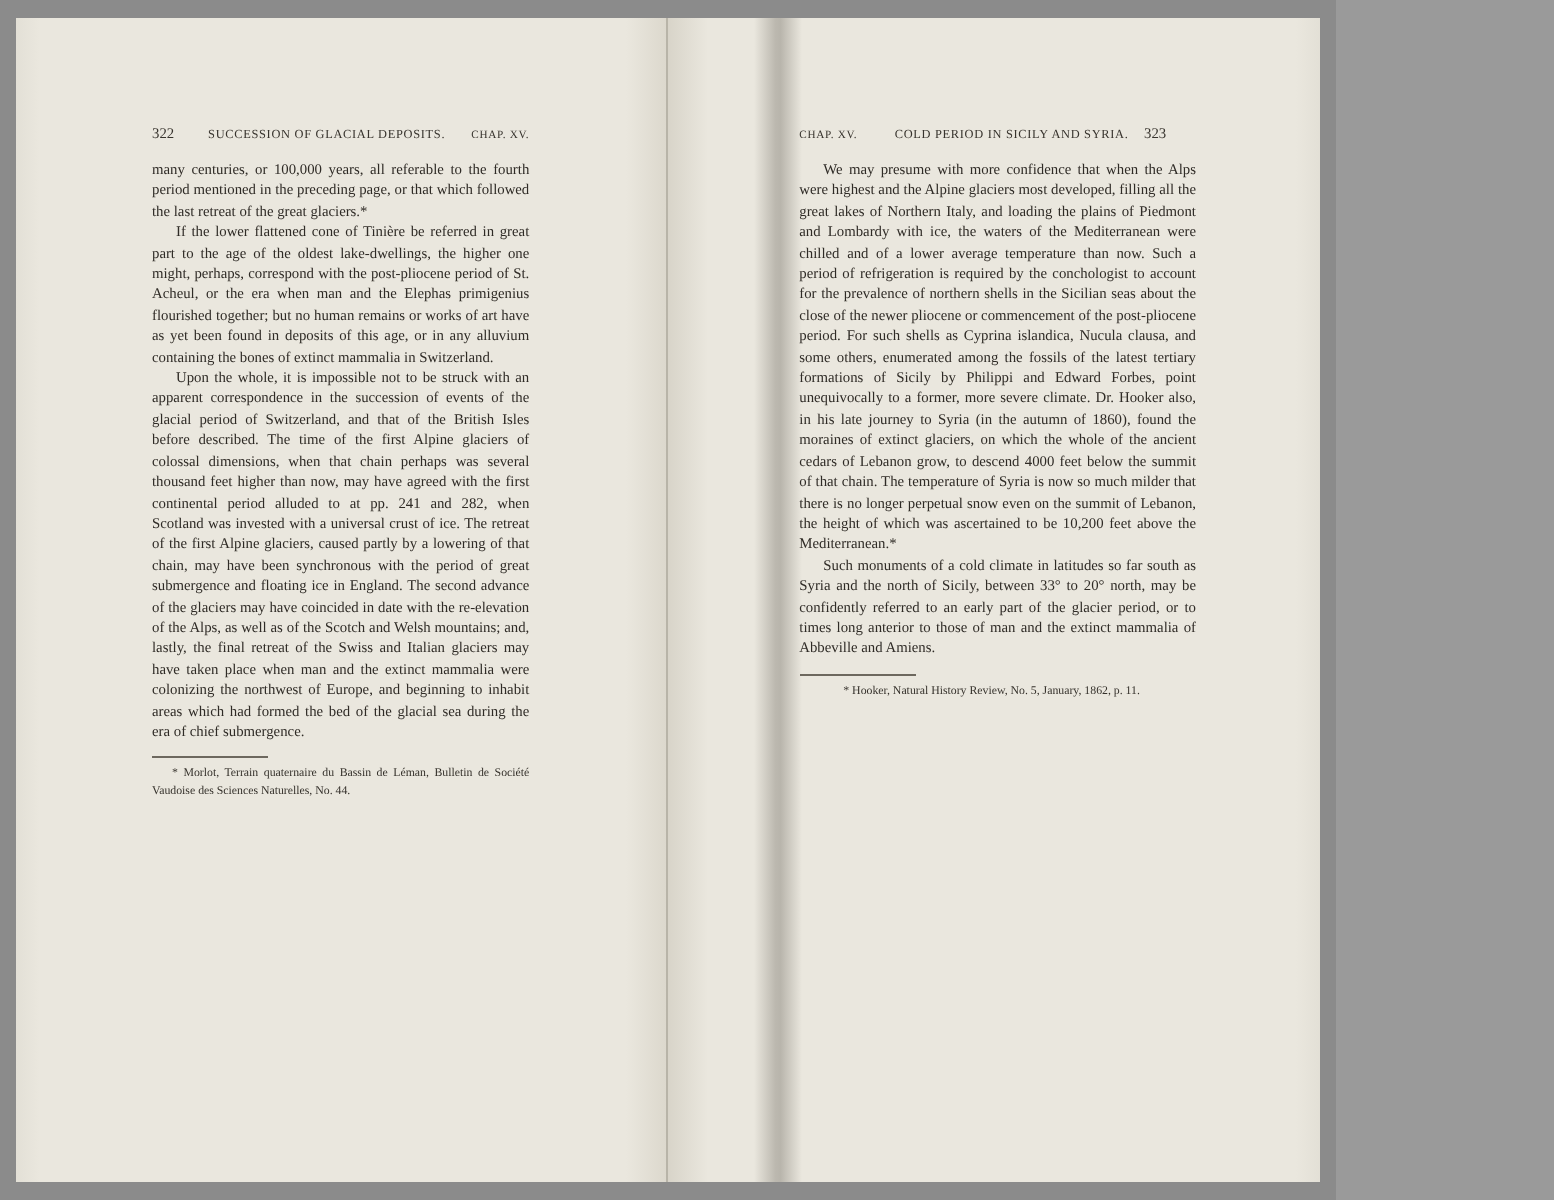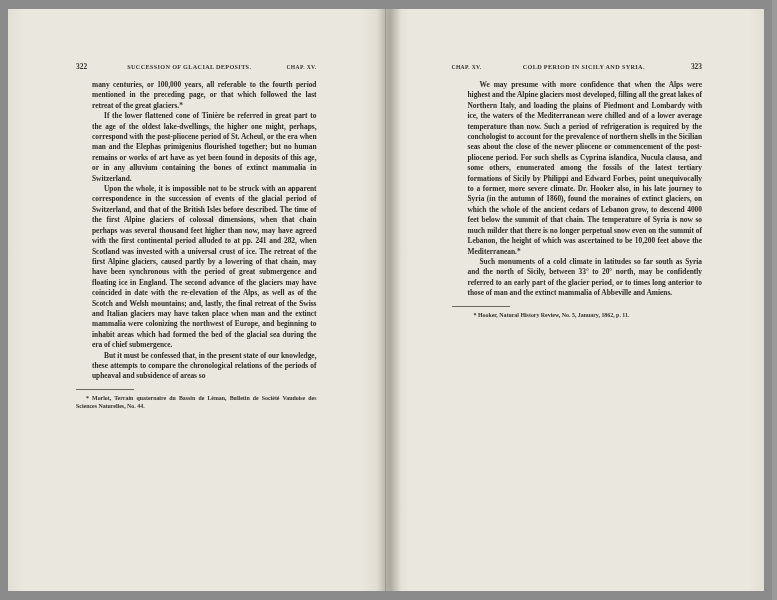--- a/index.html
+++ b/index.html
@@ -5,26 +5,25 @@
   html, body {
     margin: 0;
     padding: 0;
     background: #9a9a9a;
     width: 777px;
     height: 600px;
     overflow: hidden;
   }
   .spread {
     position: relative;
-    width: 772px;
+    width: 668px;
     height: 600px;
     background: #8f8f8f;
     display: flex;
     flex-direction: row;
-    font-weight: bold;
   }
   .page {
     position: relative;
     width: 388px;
     height: 600px;
     background: #e9e6dd;
     box-sizing: border-box;
     overflow: hidden;
   }
   .page.left {
@@ -85,24 +84,24 @@
     text-transform: uppercase;
   }
   .runhead .chap {
     text-transform: uppercase;
     font-size: 5.6px;
     min-width: 40px;
   }
   .runhead.left-head .folio { text-align: left; }
   .runhead.left-head .chap { text-align: right; }
   .runhead.right-head .chap { text-align: left; }
-  .runhead.right-head .folio { text-align: right; }
+  .runhead.right-head .folio { }
 
   p.para {
-    margin: 0 0 0 16px;
+    margin: 0 0 0 0;
     text-indent: 12px;
   }
   p.para.noindent { text-indent: 0; }
   .footnote-rule {
     width: 58px;
     height: 1px;
     background: #6d685e;
     margin: 7px 0 4px 0;
   }
   .footnote {
@@ -158,21 +157,20 @@
       <div class="runhead left-head">
         <span class="folio">322</span>
         <span class="center-title">SUCCESSION OF GLACIAL DEPOSITS.</span>
         <span class="chap">CHAP. XV.</span>
       </div>
 
       <div class="text-col">
         <p class="para noindent">many centuries, or 100,000 years, all referable to the fourth period mentioned in the preceding page, or that which followed the last retreat of the great glaciers.*</p>
         <p class="para">If the lower flattened cone of Tinière be referred in great part to the age of the oldest lake-dwellings, the higher one might, perhaps, correspond with the post-pliocene period of St. Acheul, or the era when man and the Elephas primigenius flourished together; but no human remains or works of art have as yet been found in deposits of this age, or in any alluvium containing the bones of extinct mammalia in Switzerland.</p>
         <p class="para">Upon the whole, it is impossible not to be struck with an apparent correspondence in the succession of events of the glacial period of Switzerland, and that of the British Isles before described. The time of the first Alpine glaciers of colossal dimensions, when that chain perhaps was several thousand feet higher than now, may have agreed with the first continental period alluded to at pp. 241 and 282, when Scotland was invested with a universal crust of ice. The retreat of the first Alpine glaciers, caused partly by a lowering of that chain, may have been synchronous with the period of great submergence and floating ice in England. The second advance of the glaciers may have coincided in date with the re-elevation of the Alps, as well as of the Scotch and Welsh mountains; and, lastly, the final retreat of the Swiss and Italian glaciers may have taken place when man and the extinct mammalia were colonizing the northwest of Europe, and beginning to inhabit areas which had formed the bed of the glacial sea during the era of chief submergence.</p>
-        <p class="para">But it must be confessed that, in the present state of our knowledge, these attempts to compare the chronological relations of the periods of upheaval and subsidence of areas so</p>
 
         <div class="footnote-rule"></div>
         <div class="footnote">* Morlot, Terrain quaternaire du Bassin de Léman, Bulletin de Société Vaudoise des Sciences Naturelles, No. 44.</div>
       </div>
 
     </div>
   </div>
 
   <div class="page right">
     <div class="paper-inner">

